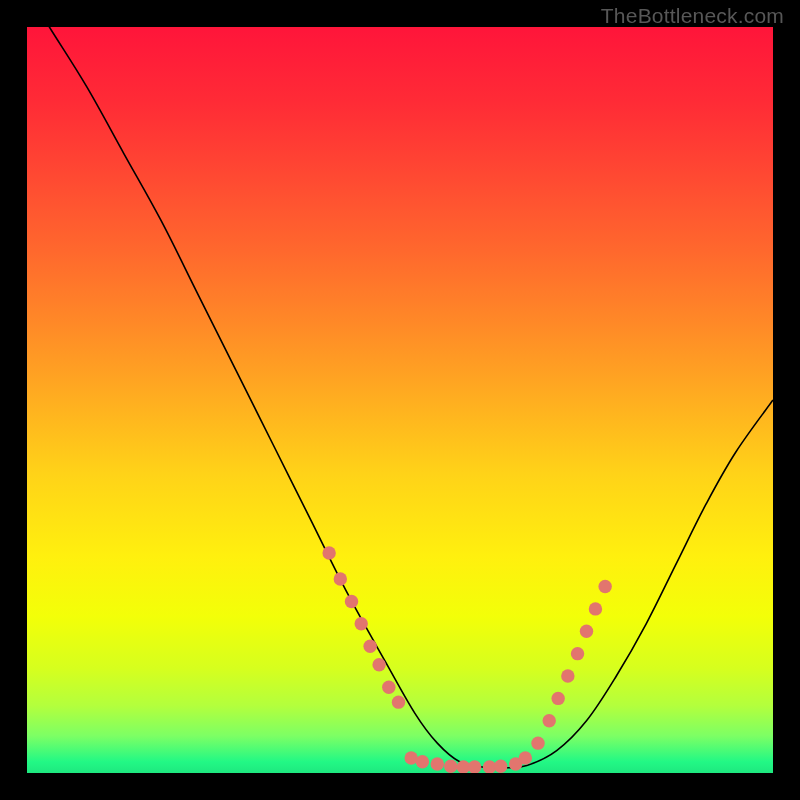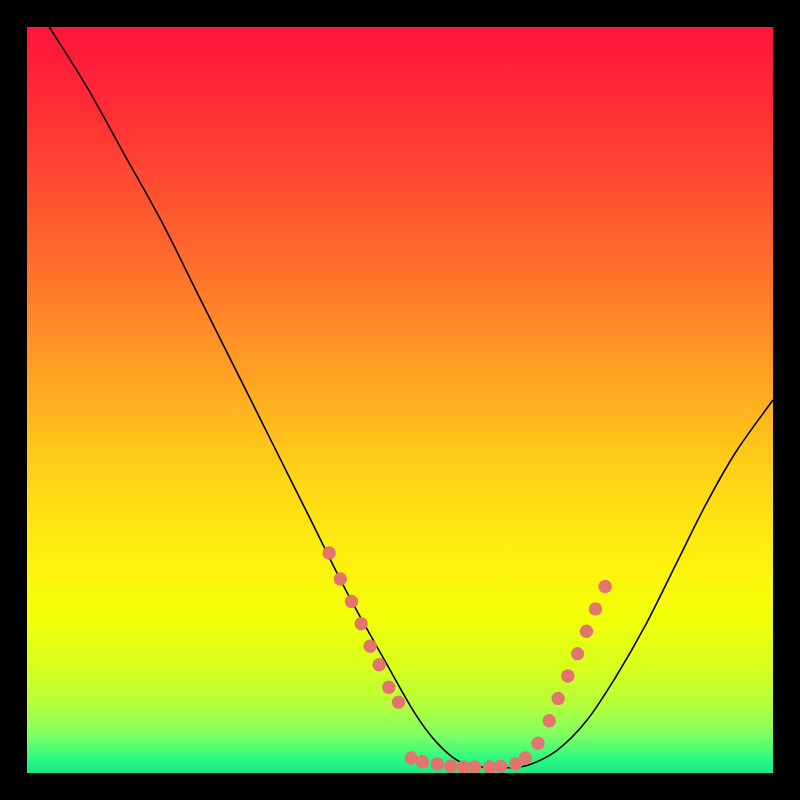--- a/index.html
+++ b/index.html
@@ -105,13 +105,14 @@
           <ellipse cx="71.2" cy="90" rx="0.9" ry="0.9" fill="#e2756e"></ellipse>
           <ellipse cx="72.5" cy="87" rx="0.9" ry="0.9" fill="#e2756e"></ellipse>
           <ellipse cx="73.8" cy="84" rx="0.9" ry="0.9" fill="#e2756e"></ellipse>
           <ellipse cx="75" cy="81" rx="0.9" ry="0.9" fill="#e2756e"></ellipse>
           <ellipse cx="76.2" cy="78" rx="0.9" ry="0.9" fill="#e2756e"></ellipse>
           <ellipse cx="77.5" cy="75" rx="0.9" ry="0.9" fill="#e2756e"></ellipse>
         </g>
     </svg>
   </div>
 
+  <div class="watermark">TheBottleneck.com</div>
 </div>
 
 </body></html>

